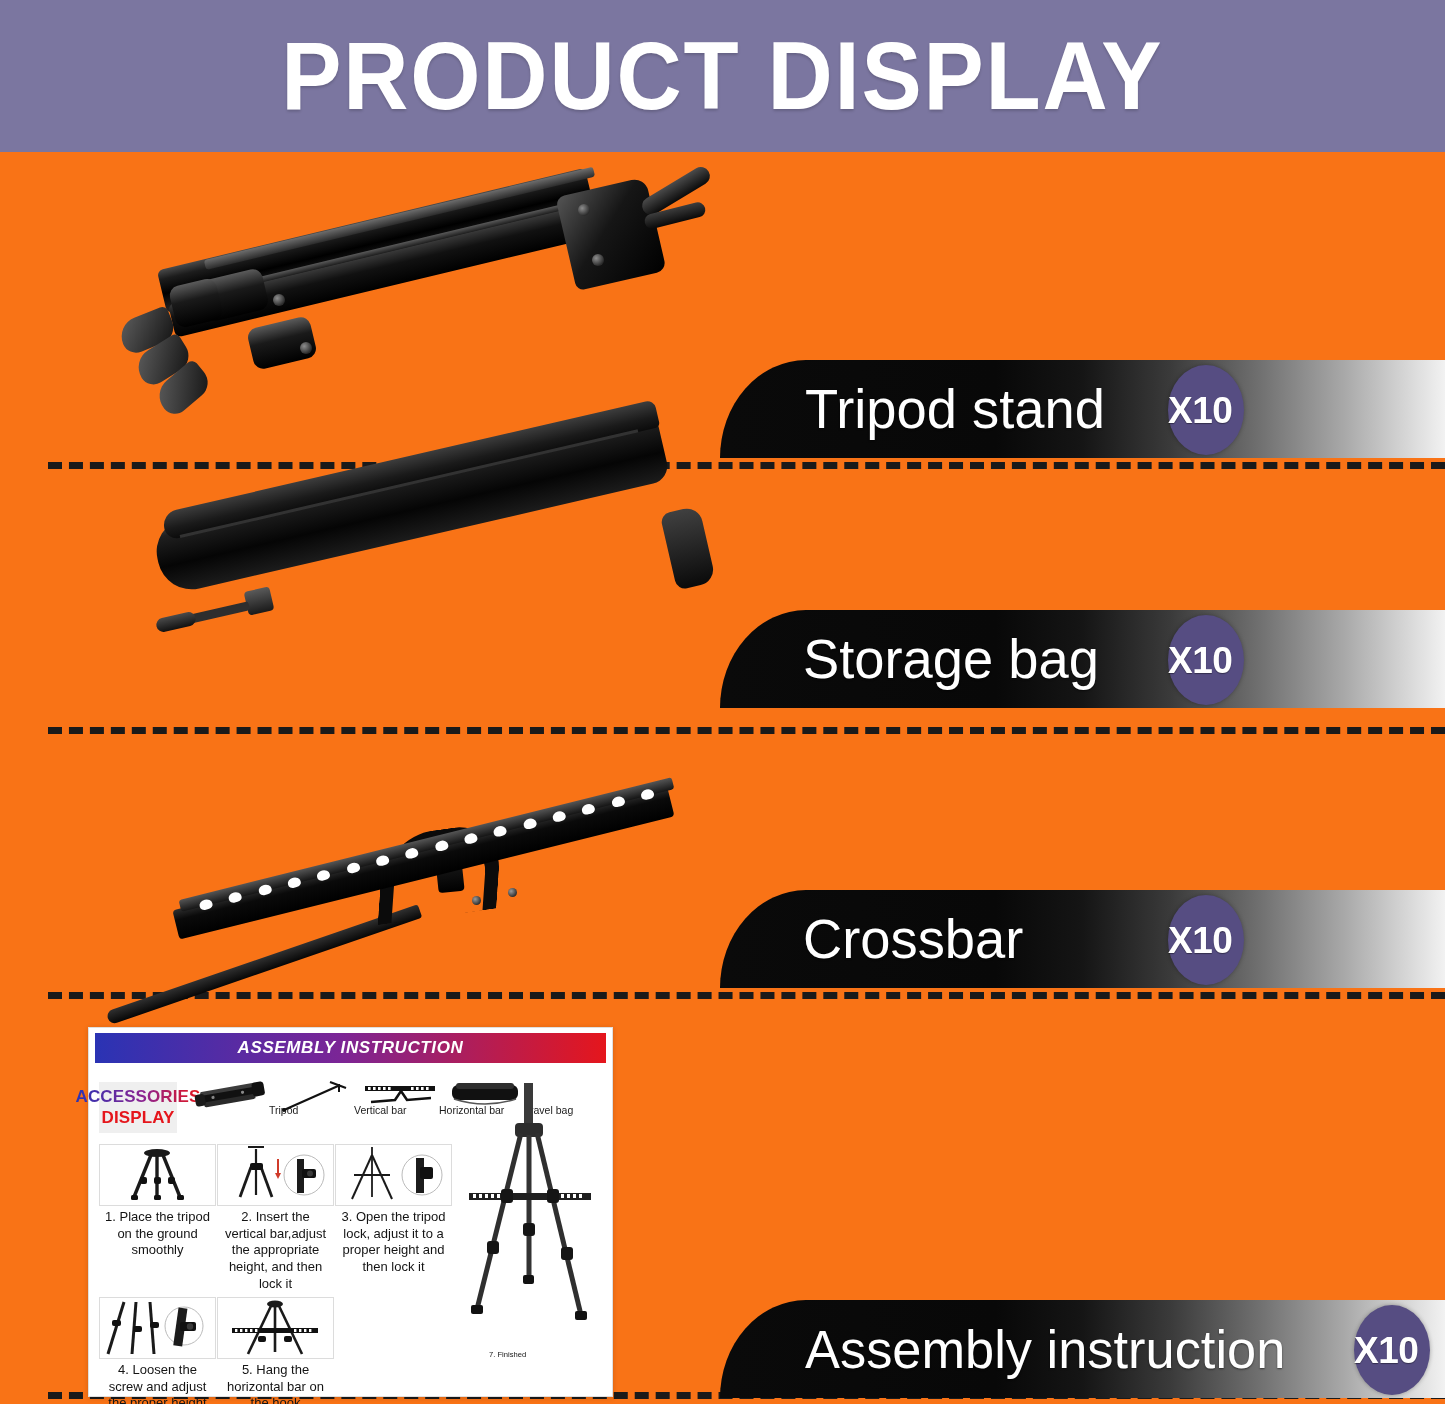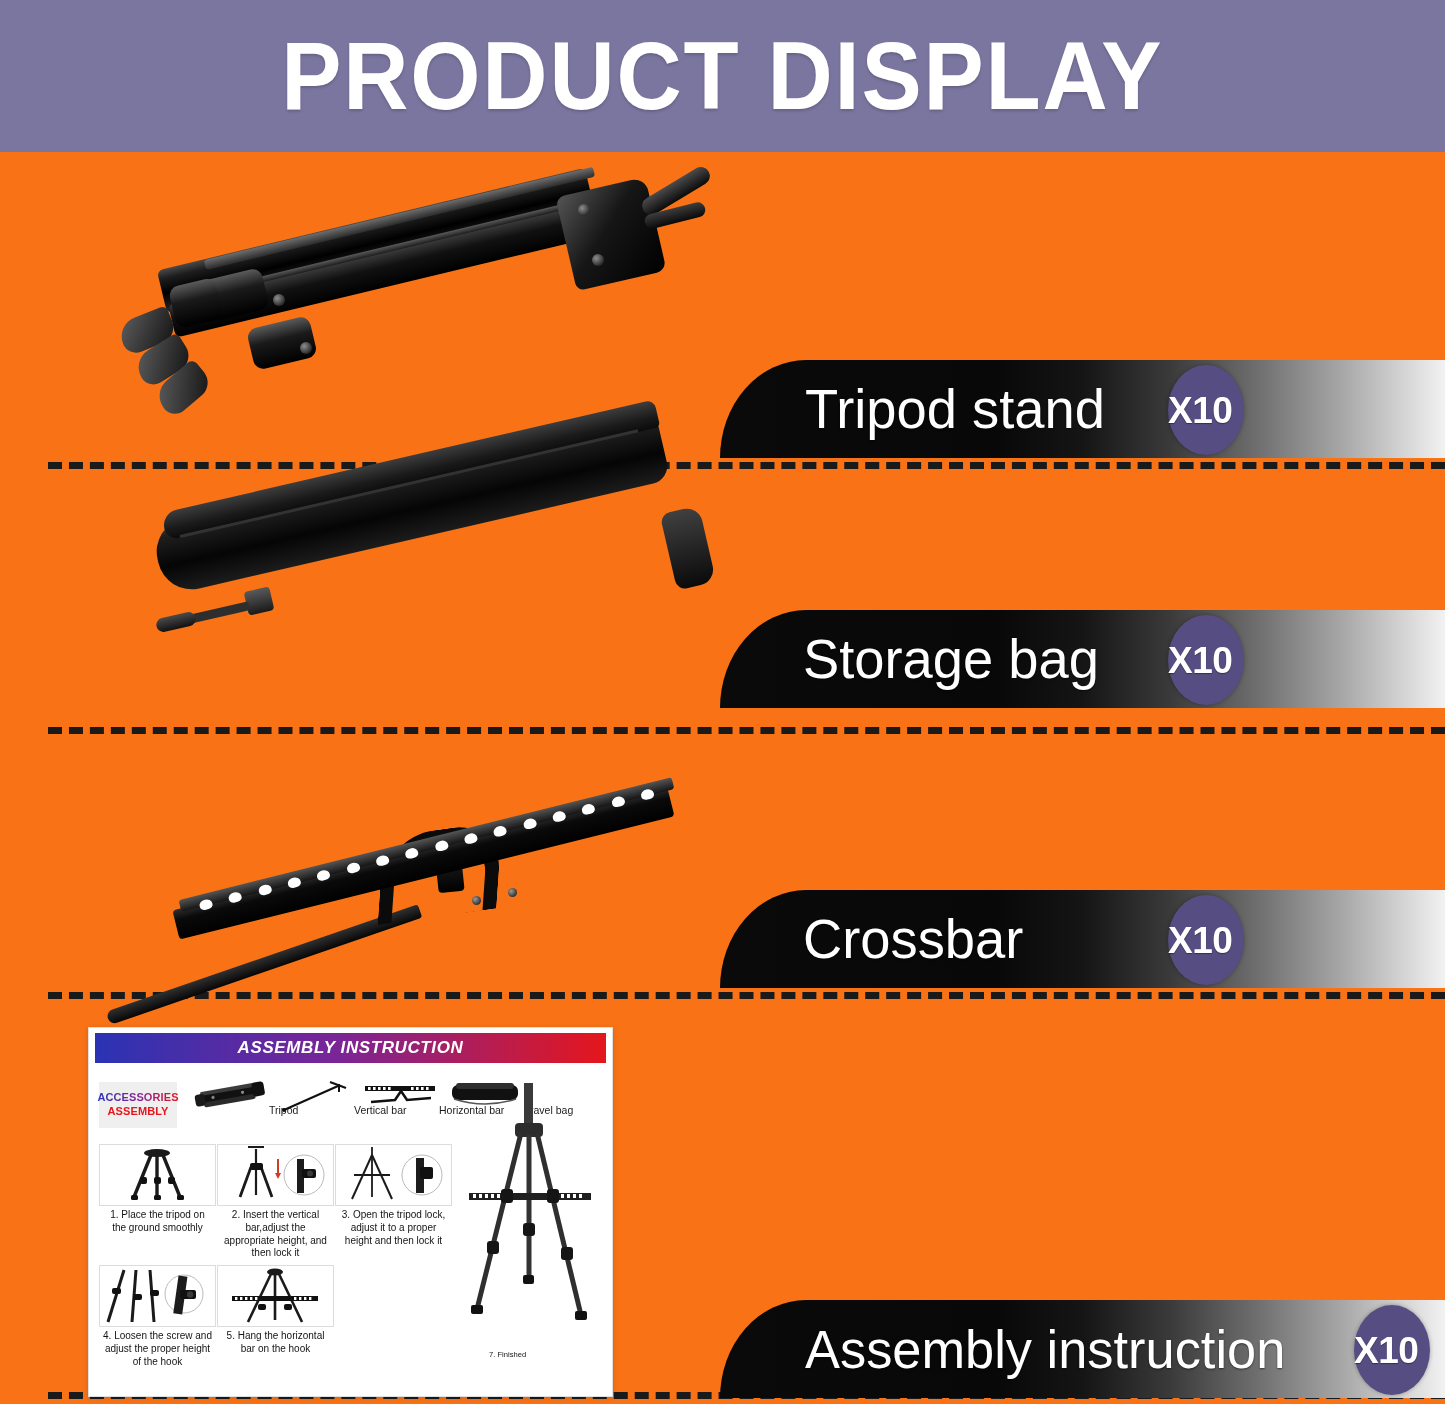--- a/index.html
+++ b/index.html
@@ -265,21 +265,21 @@
   .acc-row{
     position:absolute; left:10px; top:48px; right:10px; height:62px;
     display:flex; align-items:flex-start;
   }
   .acc-badge{
     width:78px; min-height:46px; background:#efefef;
     display:flex; flex-direction:column; align-items:center; justify-content:center;
     padding:4px 2px; margin-top:6px;
   }
   .acc-badge b{
-    font-size:11px; font-weight:bold; line-height:1.25; letter-spacing:0.1px;
+    font-size:17px; font-weight:bold; line-height:1.25; letter-spacing:0.1px;
     background:linear-gradient(to right,#2a33b4 0%,#8d2390 55%,#e5161c 100%);
     -webkit-background-clip:text; background-clip:text;
     color:transparent; -webkit-text-fill-color:transparent;
   }
   .acc-badge b.red{
     background:none; color:#e5161c; -webkit-text-fill-color:#e5161c;
   }
   .acc-items{ display:flex; margin-left:14px; }
   .acc-item{
     width:85px; display:flex; flex-direction:row; align-items:flex-end;
@@ -290,21 +290,21 @@
   .steps-grid{
     position:absolute; left:10px; top:116px; width:352px;
   }
   .step-row{ display:flex; }
   .step-cell{ width:117px; margin-right:1px; }
   .step-box{
     height:62px; border:1px solid #dcdcdc; background:#fff;
     position:relative; overflow:hidden;
   }
   .step-cap{
-    font-size:10px; line-height:1.28; color:#141414;
+    font-size:13px; line-height:1.28; color:#141414;
     text-align:center; padding:3px 3px 5px 3px; min-height:30px;
   }
   .finished-cap{
     position:absolute; left:400px; top:322px; font-size:7.6px; color:#141414;
   }
   .easel-big{ position:absolute; left:362px; top:55px; width:160px; height:268px; }
 
   .svg-blk{ display:block; }
 
   
@@ -410,21 +410,21 @@
 
   <div class="photo" id="photo-sheet">
 
     <div class="sheet-title-bar">
       <div class="sheet-title">ASSEMBLY INSTRUCTION</div>
     </div>
 
     <div class="acc-row">
       <div class="acc-badge">
         <b>ACCESSORIES</b>
-        <b class="red">ASSEMBLY</b>
+        <b class="red">DISPLAY</b>
       </div>
       <div class="acc-items">
         <div class="acc-item">
           <div class="acc-pic">
             <svg class="svg-blk" width="78" height="40" viewBox="0 0 78 40">
               <g transform="rotate(-10 39 20)">
                 <rect x="8" y="14" width="60" height="9" rx="2" fill="#111"></rect>
                 <rect x="10" y="11" width="56" height="4" rx="1.5" fill="#3c3c3c"></rect>
                 <rect x="12" y="22" width="52" height="5" rx="2" fill="#2a2a2a"></rect>
                 <rect x="4" y="13" width="10" height="12" rx="3" fill="#1a1a1a"></rect>

